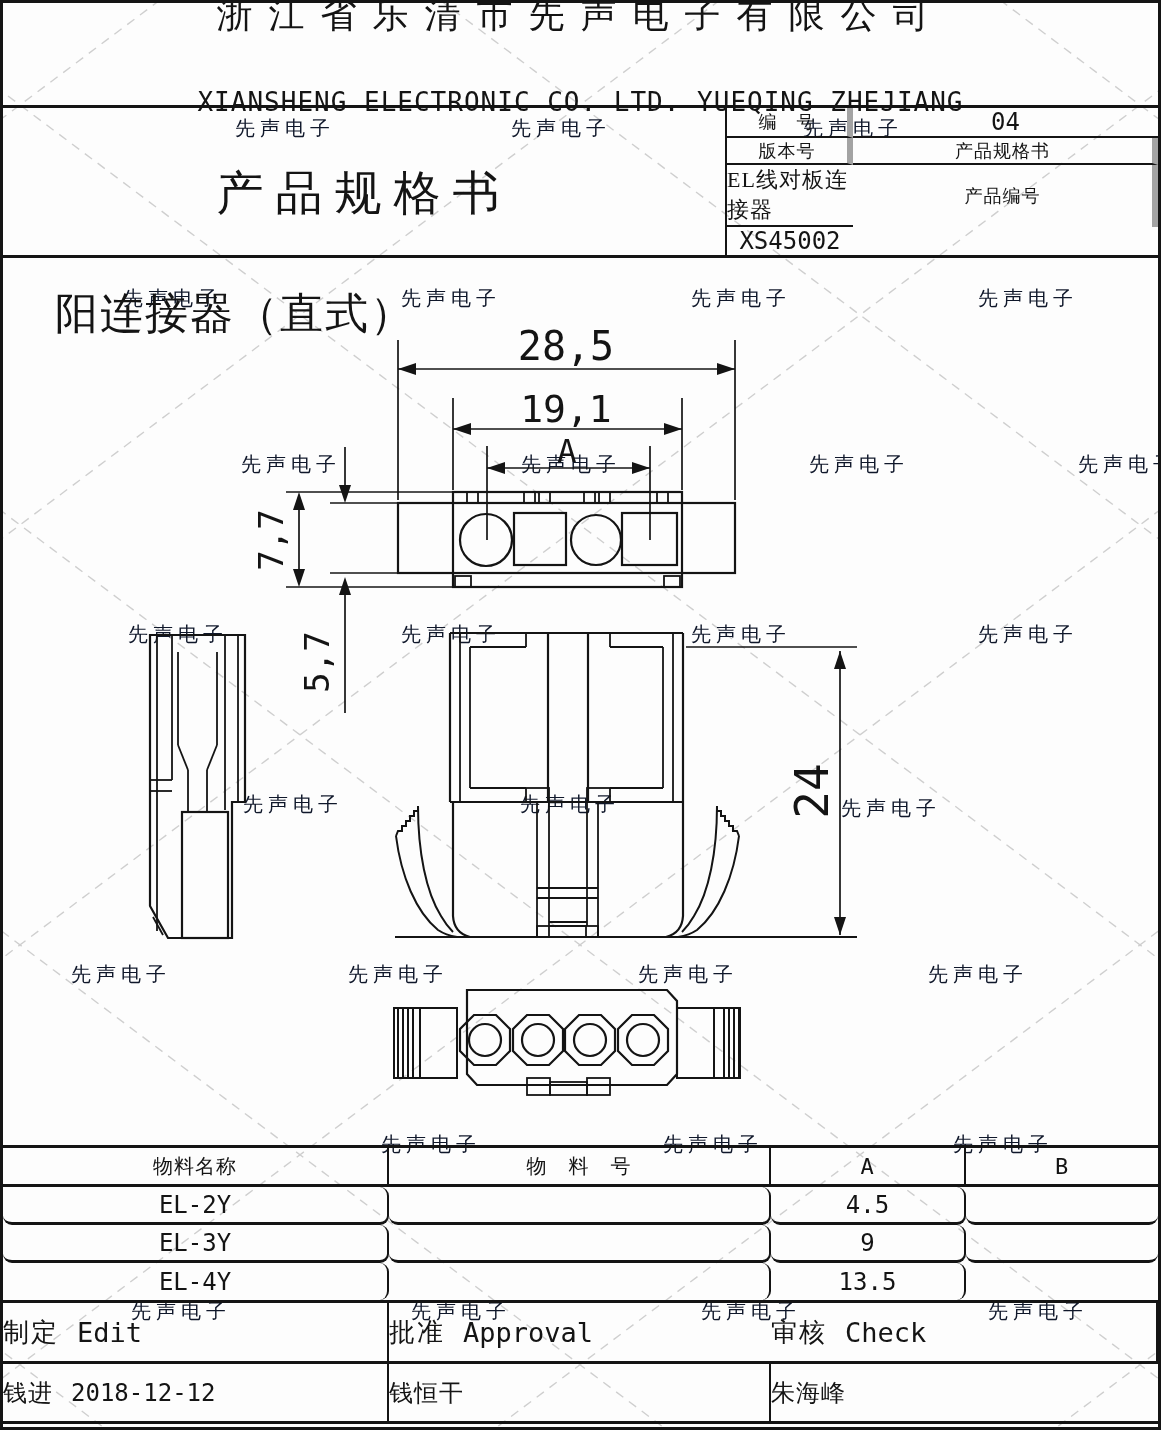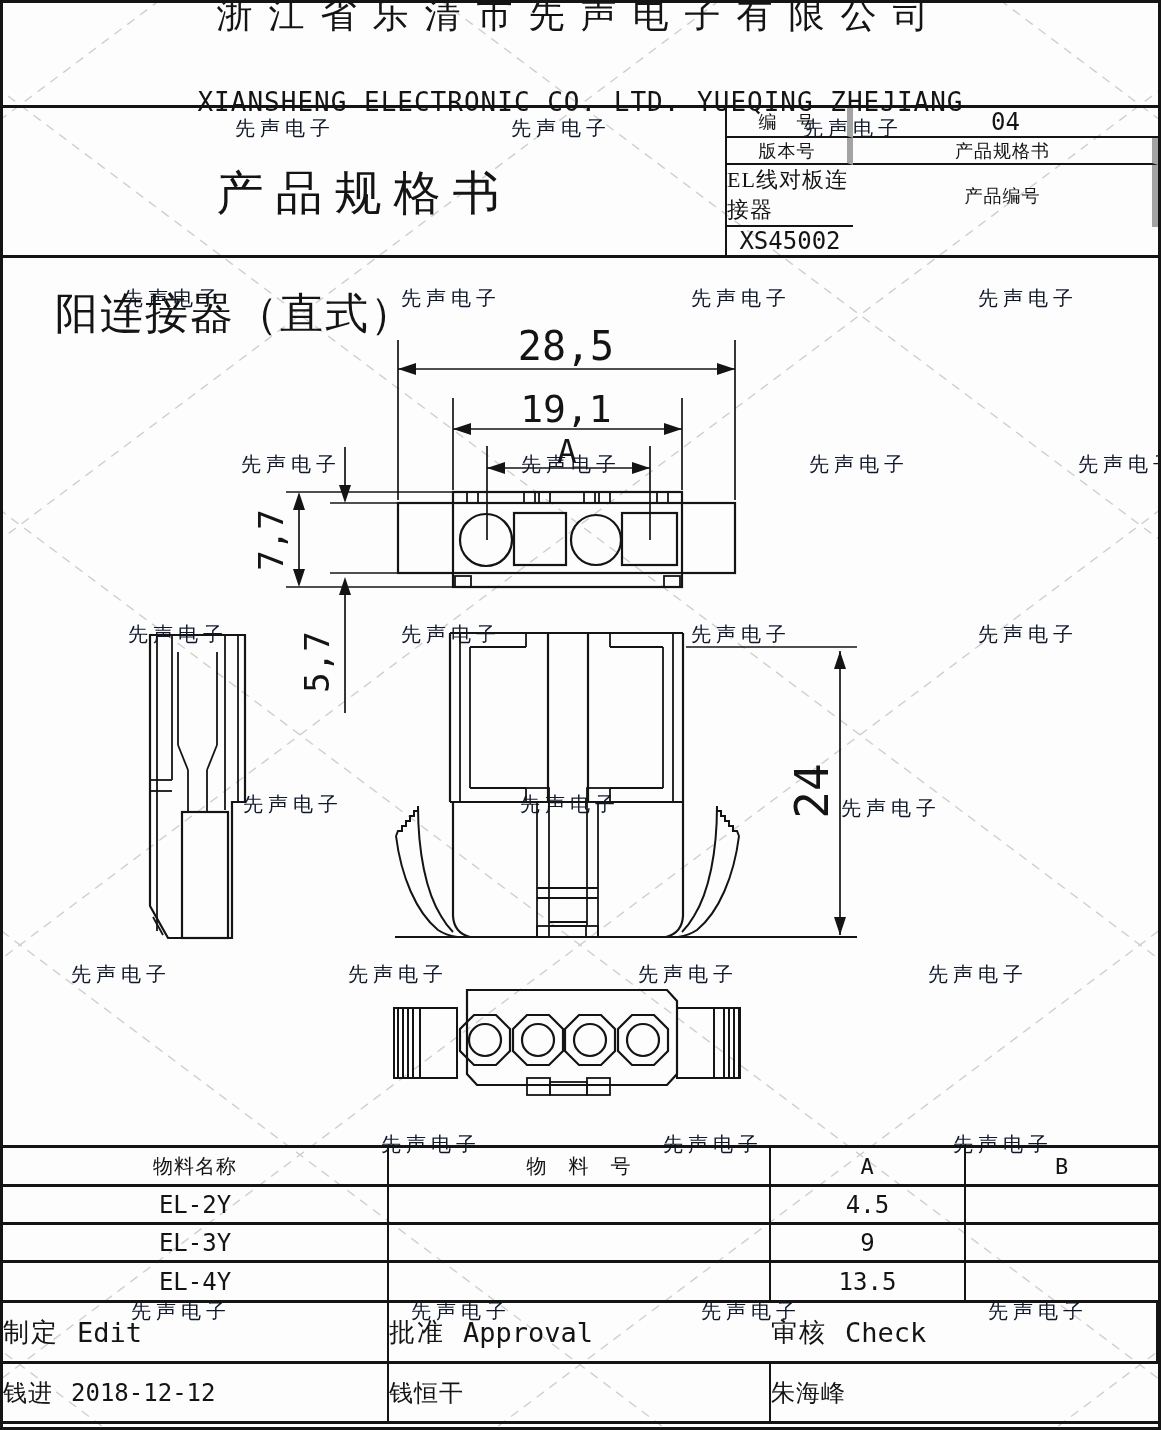--- a/index.html
+++ b/index.html
@@ -33,21 +33,21 @@
   svg.draw polygon{fill:#141414;stroke:none;}
   svg.draw text{fill:#141414;stroke:none;font-family:"DejaVu Sans Mono","Liberation Mono",monospace;}
   
   .materials{position:absolute;top:1142px;left:0;right:0;height:158px;border-top:3px solid #141414;border-bottom:3px solid #141414;
              display:grid;grid-template-columns:386px 382px 195px 1fr;grid-template-rows:39px 38px 38px 1fr;z-index:2;box-sizing:border-box;}
   .materials .cell{display:flex;align-items:center;justify-content:center;border-right:2px solid #141414;border-bottom:3px solid #141414;}
   .materials .lastcol{border-right:none;}
   .materials .lastrow{border-bottom:none;}
   .materials .hd{font-size:20px;letter-spacing:1px;}
   .materials .hd.ab{font-family:"DejaVu Sans Mono","Liberation Mono",monospace;font-size:22px;}
-  .materials .dv{font-family:"DejaVu Sans Mono","Liberation Mono",monospace;font-size:24px;}
+  .materials .dv{font-family:"DejaVu Sans Mono","Liberation Mono",monospace;font-size:24px;border-radius:9px;}
   
   .approval{position:absolute;top:1300px;left:0;right:0;height:121px;border-bottom:3px solid #141414;
             display:grid;grid-template-columns:386px 382px 1fr;grid-template-rows:61px 1fr;z-index:2;box-sizing:border-box;}
   .approval .cell{display:flex;align-items:center;justify-content:flex-start;gap:18px;border-right:2px solid #141414;border-bottom:3px solid #141414;}
   .approval .lastcol{border-right:none;}
   .approval .lastrow{border-bottom:none;}
   .approval .cn{font-size:26px;letter-spacing:2px;}
   .approval .en{font-family:"DejaVu Sans Mono","Liberation Mono",monospace;font-size:27px;}
   .approval .nm{font-size:24px;letter-spacing:1px;}
   .approval .dt{font-family:"DejaVu Sans Mono","Liberation Mono",monospace;font-size:24px;}

